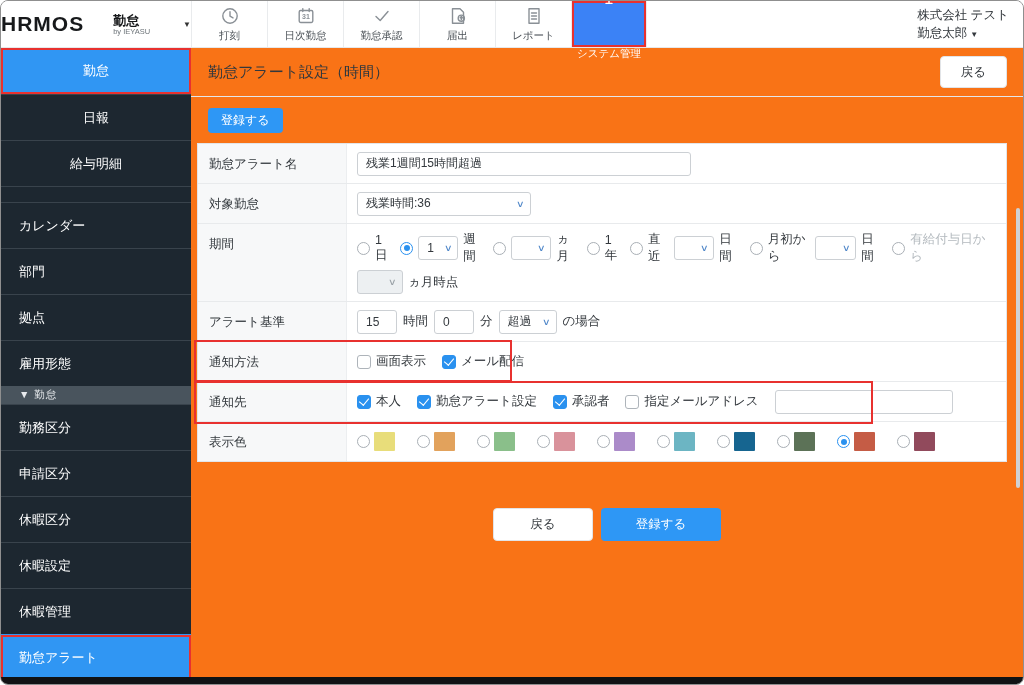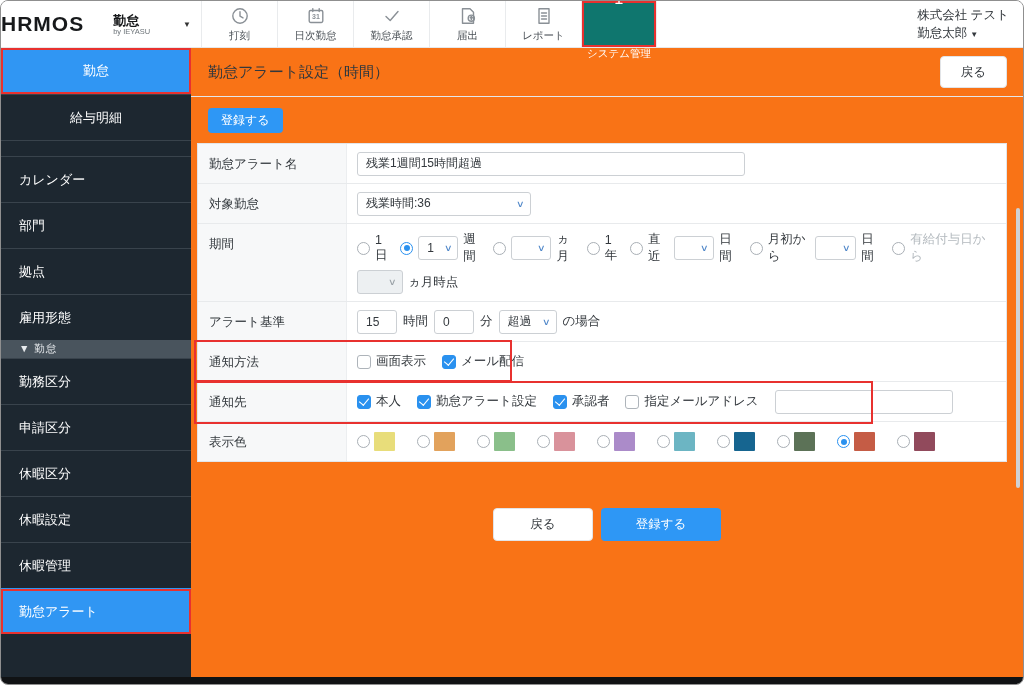--- a/index.html
+++ b/index.html
@@ -7,25 +7,25 @@
   .frame { position:relative; width:1024px; height:685px; border:1px solid #8f8f8f; border-radius:8px; overflow:hidden; background:#f2f3f5; }
 
   
   .topbar { position:absolute; top:0; left:0; right:0; height:47px; background:#fff; border-bottom:1px solid #e6e8ea; display:flex; z-index:3; }
   .logo-cell { width:190px; flex:0 0 190px; display:flex; align-items:center; justify-content:space-between; gap:6px; }
   .logo-brand { font-size:21px; font-weight:bold; letter-spacing:1px; color:#17191b; }
   .logo-sub { display:flex; flex-direction:column; line-height:1.05; margin-top:2px; }
   .logo-product { font-size:13px; font-weight:bold; color:#17191b; }
   .logo-by { font-size:7.5px; color:#6d7479; }
   .logo-caret { font-size:8px; color:#333; margin-left:4px; }
-  .toolbar { display:flex; margin-left:10px; }
+  .toolbar { display:flex; }
   .nav-cell { width:76px; border-left:1px solid #e9ebed; display:flex; flex-direction:column; align-items:center; justify-content:center; gap:3px; cursor:pointer; }
   .nav-cell:last-child { border-right:1px solid #e9ebed; }
   .nav-label { font-size:10.5px; color:#4a5056; white-space:nowrap; }
-  .nav-cell.active { background:#0f766e; box-shadow:inset 0 0 0 2px #e8312f;gap:40px; }
+  .nav-cell.active { background:#3b82f6; box-shadow:inset 0 0 0 2px #e8312f;gap:40px; }
   .nav-cell.active .nav-label { color:#fff; }
   .nav-icon { width:20px; height:20px; }
   .nav-icon svg { width:20px; height:20px; stroke:#8a9096; fill:none; stroke-width:1.4; stroke-linecap:round; stroke-linejoin:round; }
   .nav-cell.active .nav-icon svg { stroke:#fff; }
   .cal-num { font-size:7px; fill:#8a9096; stroke:none; font-weight:bold; }
   .account { margin-left:auto; margin-right:14px; display:flex; flex-direction:column; justify-content:center; line-height:1.45; }
   .account-company { font-size:12.5px; color:#33383d; }
   .account-user { font-size:12.5px; color:#33383d; }
   .account-caret { font-size:8px; margin-left:3px; }
 
@@ -49,21 +49,21 @@
 
   .ftable { margin:0 16px 0 6px; background:#fff; border:1px solid #e3e5e8; }
   .frow { display:flex; border-top:1px solid #e8eaec; position:relative; }
   .frow:first-child { border-top:none; }
   .flabel { flex:0 0 149px; background:#f7f8f9; border-right:1px solid #eceef0; padding:10px 8px 10px 11px; font-size:12.5px; color:#33383d; display:flex; align-items:flex-start; }
   .fvalue { flex:1; padding:6px 10px; display:flex; align-items:center; flex-wrap:wrap; gap:6px; font-size:12.5px; color:#33383d; }
   .frow.row-slim .fvalue { padding:5px 10px; }
   .flabel .lbl-inner { margin-top:2px; }
 
   .text-input { height:24px; border:1px solid #ccd0d4; border-radius:3px; font-size:12px; color:#33383d; padding:0 8px; font-family:inherit; background:#fff; }
-  .w-name { width:388px; }
+  .w-name { width:334px; }
   .w-email { width:178px; }
   .w-num { width:40px; }
 
   .sel { height:24px; border:1px solid #ccd0d4; border-radius:3px; background:#fff; display:inline-flex; align-items:center; padding:0 6px 0 8px; cursor:pointer; font-size:12px; color:#33383d; gap:6px; }
   .sel .chev { font-size:9px; color:#4e86c8; transform:scaleX(1.3); }
   .sel-target { width:174px; justify-content:space-between; }
   .sel-sm { width:46px; justify-content:space-between; }
   .sel-cmp { width:58px; justify-content:space-between; }
   .sel.disabled { background:#edf0f2; }
   .sel.disabled .chev { color:#9aa1a7; }
@@ -172,20 +172,23 @@
       <span class="account-company">株式会社 テスト</span>
       <span class="account-user"><span>勤怠太郎</span><span class="account-caret">▼</span></span>
     </div>
   </header>
 
   <aside class="sidebar">
     <div class="side-item center active">
         <span>勤怠</span>
       </div>
     <div class="side-item center">
+        <span>日報</span>
+      </div>
+    <div class="side-item center">
         <span>給与明細</span>
       </div>
     <div class="side-spacer"></div>
     <div class="side-item left">
         <span>カレンダー</span>
       </div>
     <div class="side-item left">
         <span>部門</span>
       </div>
     <div class="side-item left">

